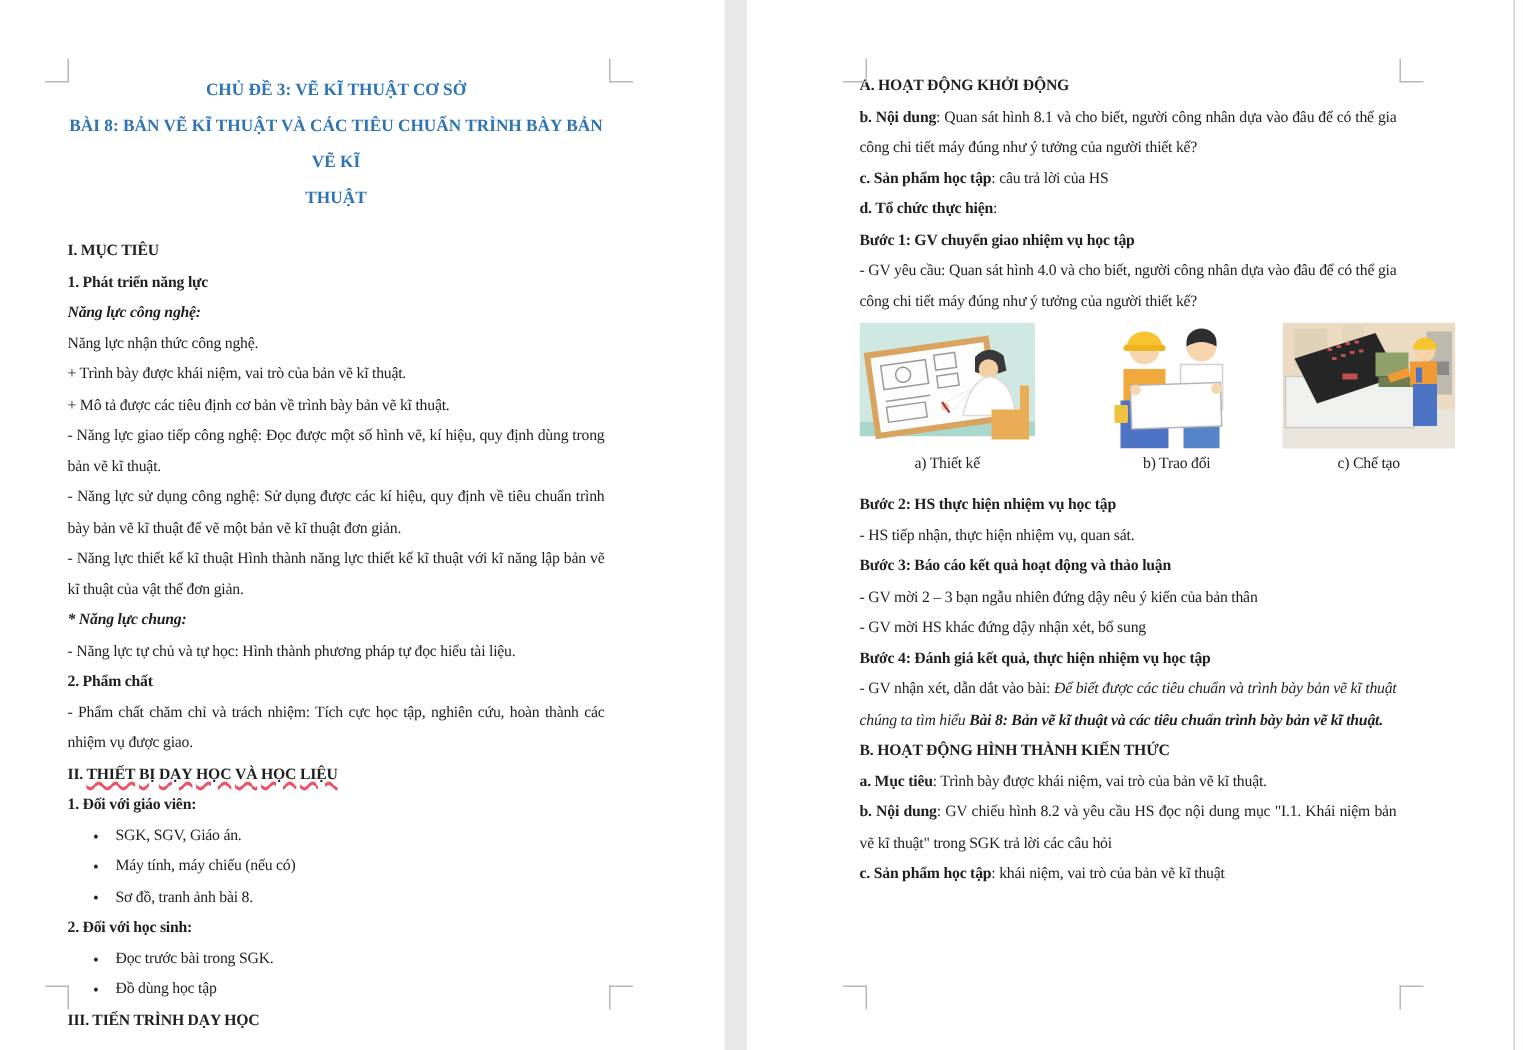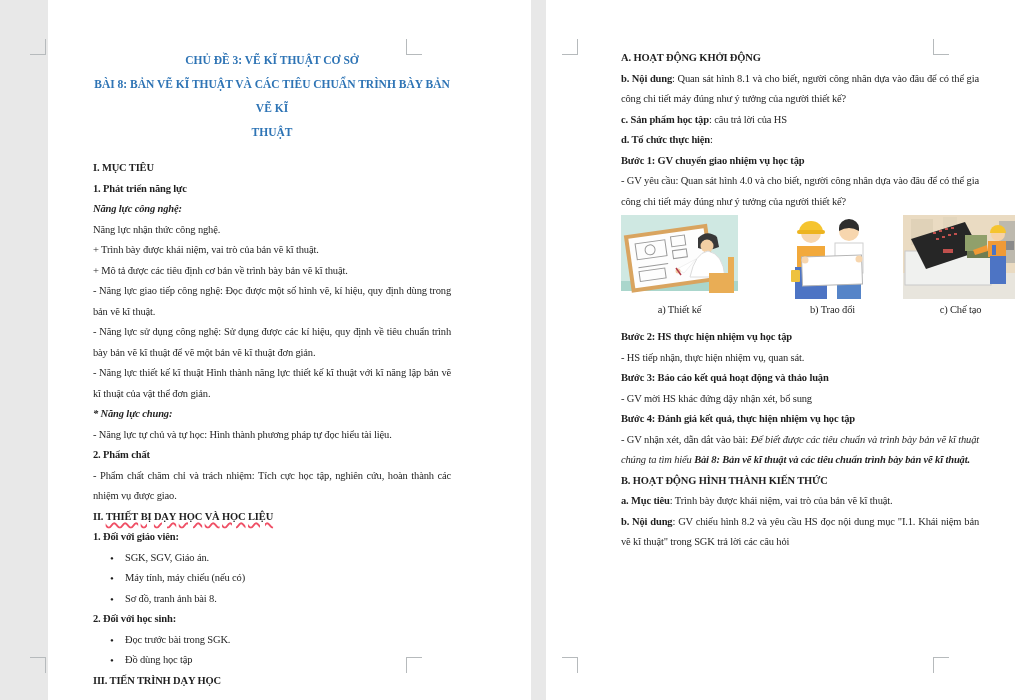--- a/index.html
+++ b/index.html
@@ -10,21 +10,21 @@
     --crop-mark-gray:#b6babc;
     --text-color:#1f1f1f;
   }
   html,body{margin:0;padding:0;}
   body{
     width:1015px;height:700px;overflow:hidden;position:relative;
     background:var(--workspace-gray);
     font-family:"Liberation Serif","DejaVu Serif",serif;
     color:var(--text-color);
   }
-  .page{position:absolute;top:0;bottom:0;background:var(--page-background);margin-left:48px;}
+  .page{position:absolute;top:0;bottom:0;background:var(--page-background);}
   #page-left{left:0;width:483px;}
   #page-right{left:498px;width:517px;}
   #page-right-edge{position:absolute;left:511px;top:0;bottom:0;width:1px;background:#cfcfcf;}
   .content{
     position:absolute;top:48px;width:358px;
     font-size:10.5px;line-height:20.5px;letter-spacing:-0.15px;
     text-align:justify;
   }
   #content-left{left:45px;}
   #content-right{left:75px;}
@@ -190,26 +190,28 @@
           <circle cx="74" cy="44" r="3.5" fill="#f7d6ae"></circle>
         </svg>
         <span class="fig-caption">b) Trao đổi</span>
       </div>
     </div>
 
     <div id="blocks-right-bottom">
         <div class="para"><span class="b">Bước 2: HS thực hiện nhiệm vụ học tập</span></div>
         <div class="para"><span>- HS tiếp nhận, thực hiện nhiệm vụ, quan sát.</span></div>
         <div class="para"><span class="b">Bước 3: Báo cáo kết quả hoạt động và thảo luận</span></div>
+        <div class="para"><span>- GV mời 2 – 3 bạn ngẫu nhiên đứng dậy nêu ý kiến của bản thân</span></div>
         <div class="para"><span>- GV mời HS khác đứng dậy nhận xét, bổ sung</span></div>
         <div class="para"><span class="b">Bước 4: Đánh giá kết quả, thực hiện nhiệm vụ học tập</span></div>
         <div class="para"><span>- GV nhận xét, dẫn dắt vào bài: </span><span class="i">Để biết được các tiêu chuẩn và trình bày bản vẽ kĩ thuật chúng ta tìm hiểu </span><span class="b i">Bài 8: Bản vẽ kĩ thuật và các tiêu chuẩn trình bày bản vẽ kĩ thuật.</span></div>
         <div class="para"><span class="b">B. HOẠT ĐỘNG HÌNH THÀNH KIẾN THỨC</span></div>
         <div class="para"><span class="b">a. Mục tiêu</span><span>: Trình bày được khái niệm, vai trò của bản vẽ kĩ thuật.</span></div>
         <div class="para"><span class="b">b. Nội dung</span><span>: GV chiếu hình 8.2 và yêu cầu HS đọc nội dung mục "I.1. Khái niệm bản vẽ kĩ thuật" trong SGK trả lời các câu hỏi</span></div>
+        <div class="para"><span class="b">c. Sản phẩm học tập</span><span>: khái niệm, vai trò của bản vẽ kĩ thuật</span></div>
       </div>
   </div>
 </div>
 
 <div class="crop tl" style="left:30px;top:39px"></div>
 <div class="crop tr" style="left:406px;top:39px"></div>
 <div class="crop bl" style="left:30px;top:657px"></div>
 <div class="crop br" style="left:406px;top:657px"></div>
 <div class="crop tl" style="left:562px;top:39px"></div>
 <div class="crop tr" style="left:933px;top:39px"></div>

